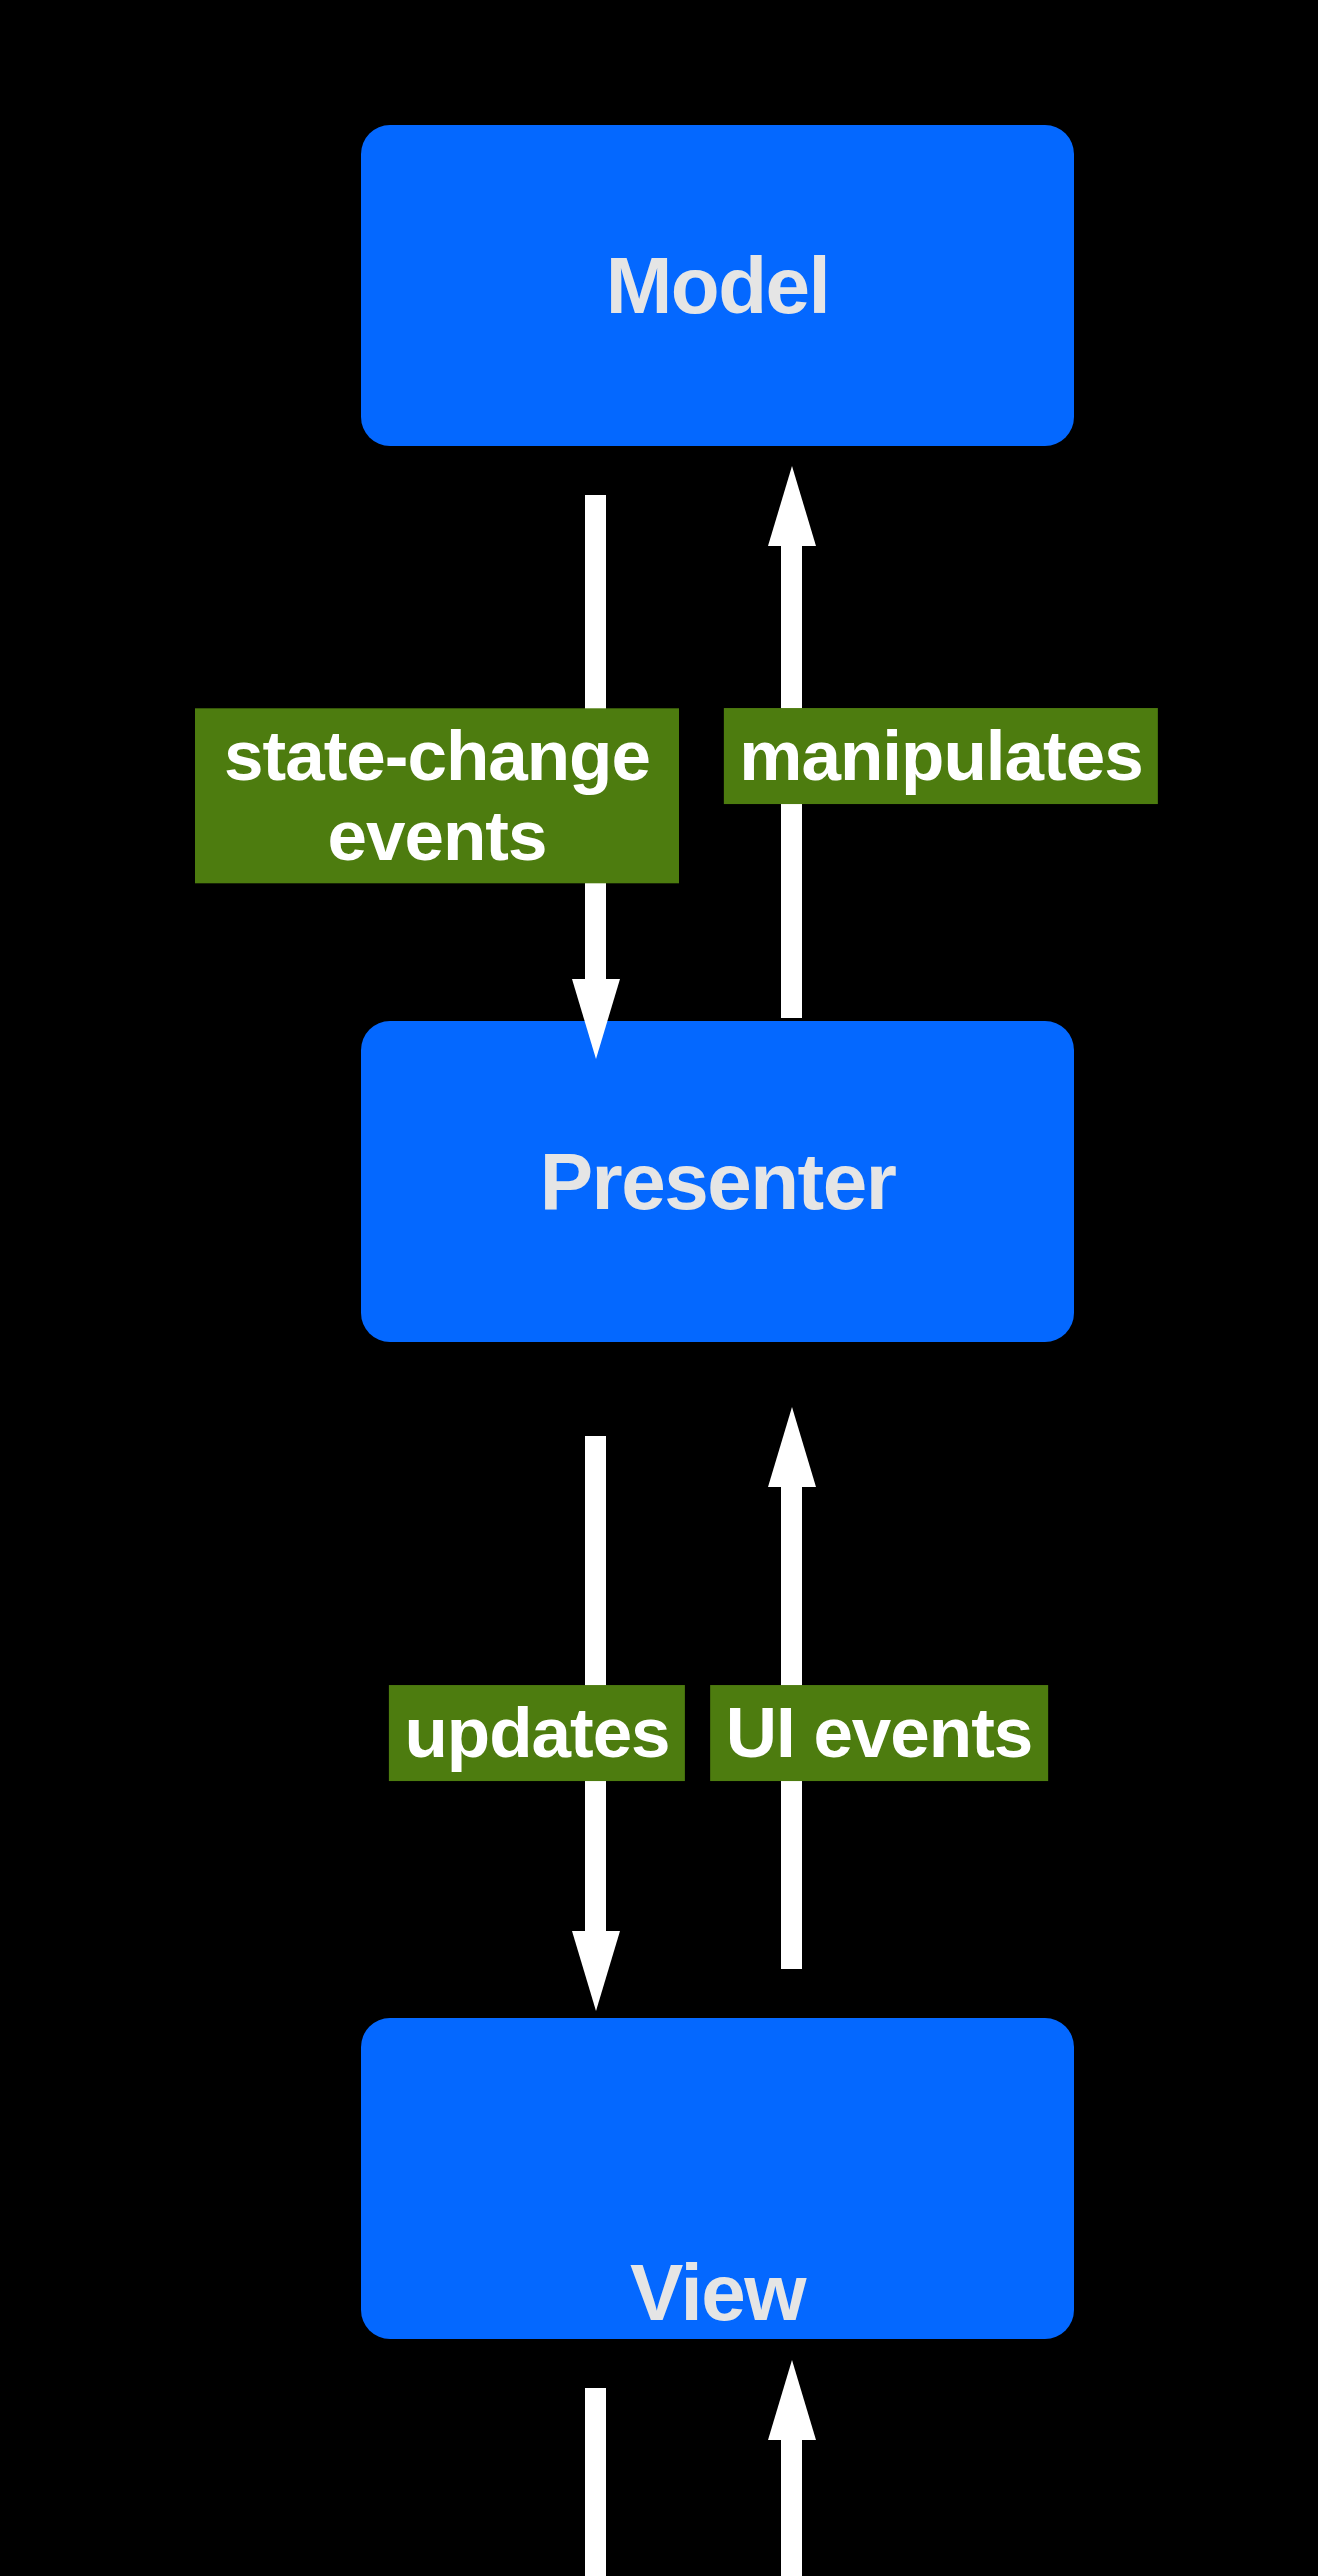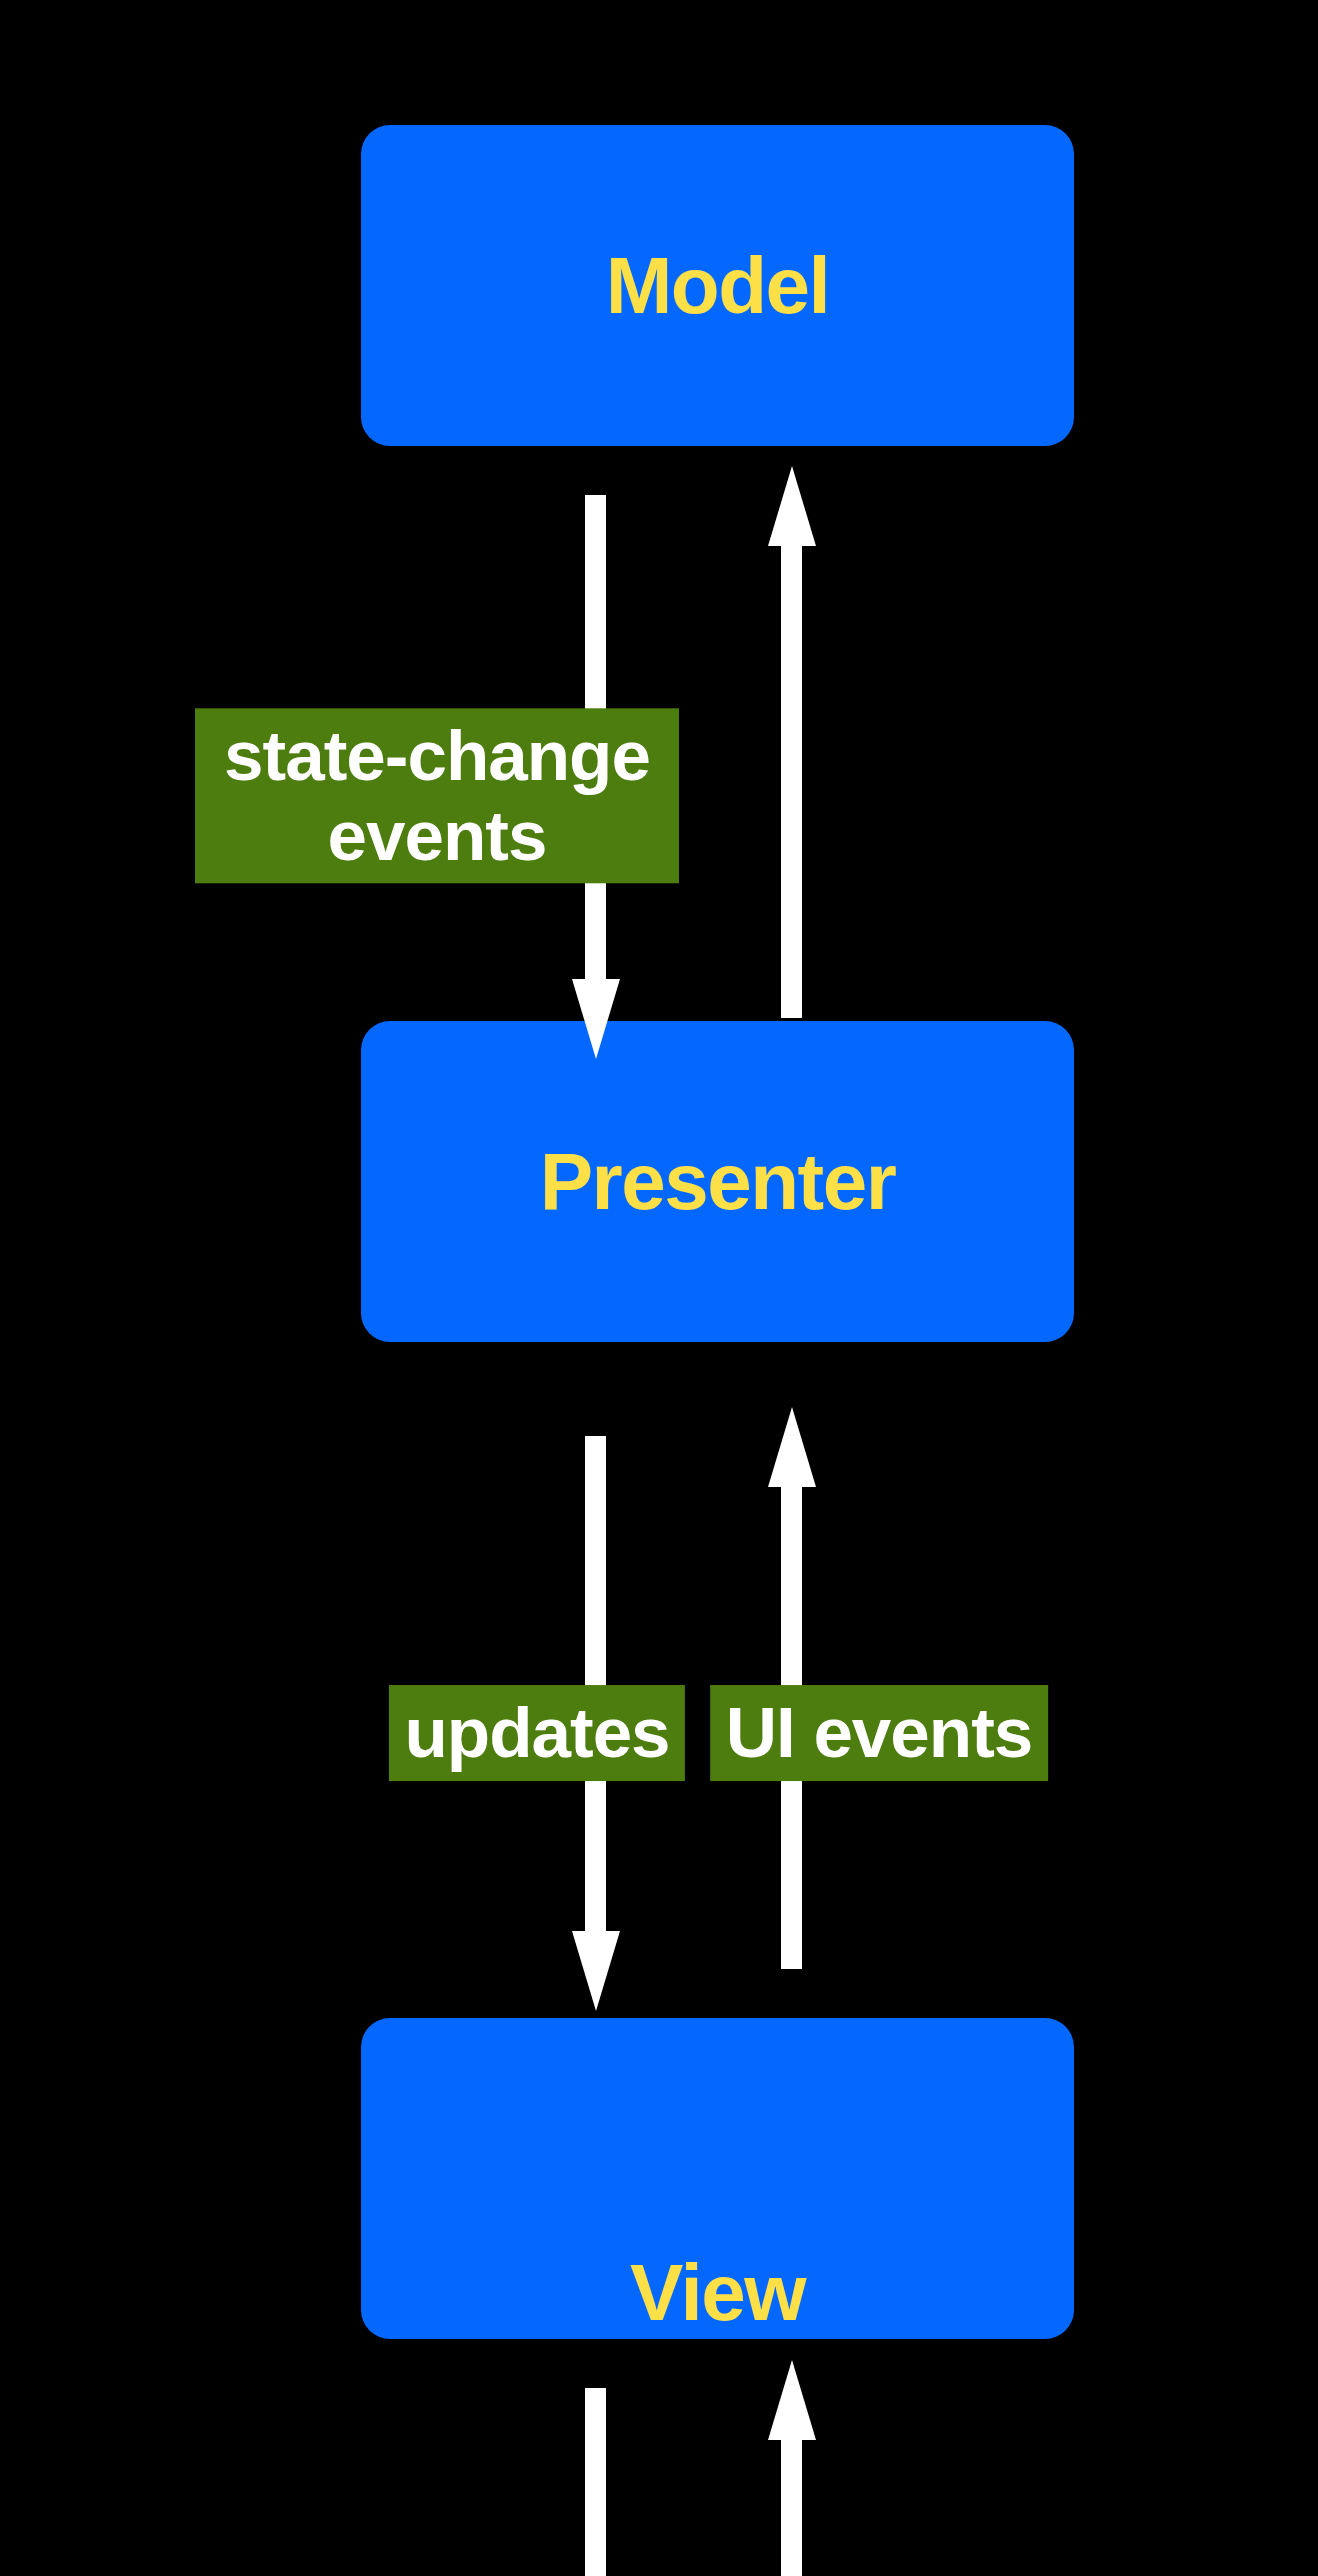--- a/index.html
+++ b/index.html
@@ -22,21 +22,21 @@
     left: 361px;
     width: 713px;
     height: 321px;
     background: #0468ff;
     border-radius: 29px;
     display: flex;
     align-items: center;
     justify-content: center;
   }
   .node-label {
-    color: #fde047;
+    color: #e5e5e5;
     font-weight: 700;
     font-size: 80px;
     letter-spacing: -1.5px;
   }
   #node-model     { top: 125px; }
   #node-presenter { top: 1021px; }
   #node-view      { top: 2018px; align-items: flex-end; }
 
   
   .shaft {
@@ -123,17 +123,18 @@
   <div class="head-down" id="a2-down-head"></div>
   <div class="head-up" id="a2-up-head"></div>
   <div class="shaft" id="a2-up-shaft"></div>
 
   <div class="shaft" id="a3-down-shaft"></div>
 
   <div class="head-up" id="a3-up-head"></div>
   <div class="shaft" id="a3-up-shaft"></div>
 
   <div class="edge-label wrap" id="lbl-state-change">state-change events</div>
+  <div class="edge-label" id="lbl-manipulates">manipulates</div>
   <div class="edge-label" id="lbl-updates">updates</div>
   <div class="edge-label" id="lbl-ui-events">UI events</div>
 
 </div>
 
 
 </body></html>

